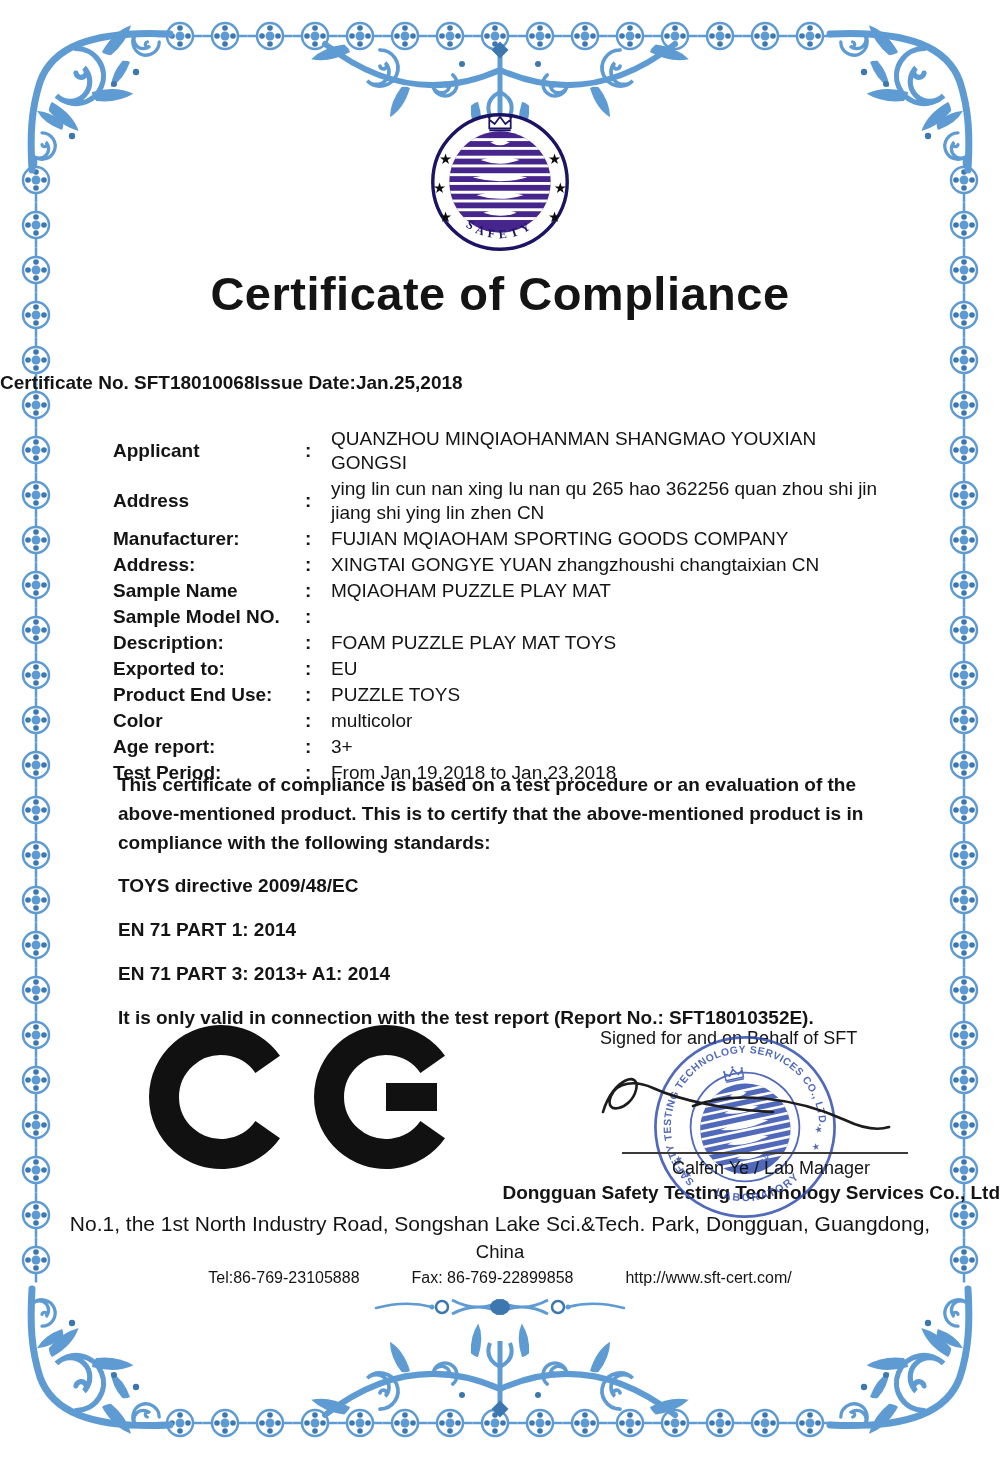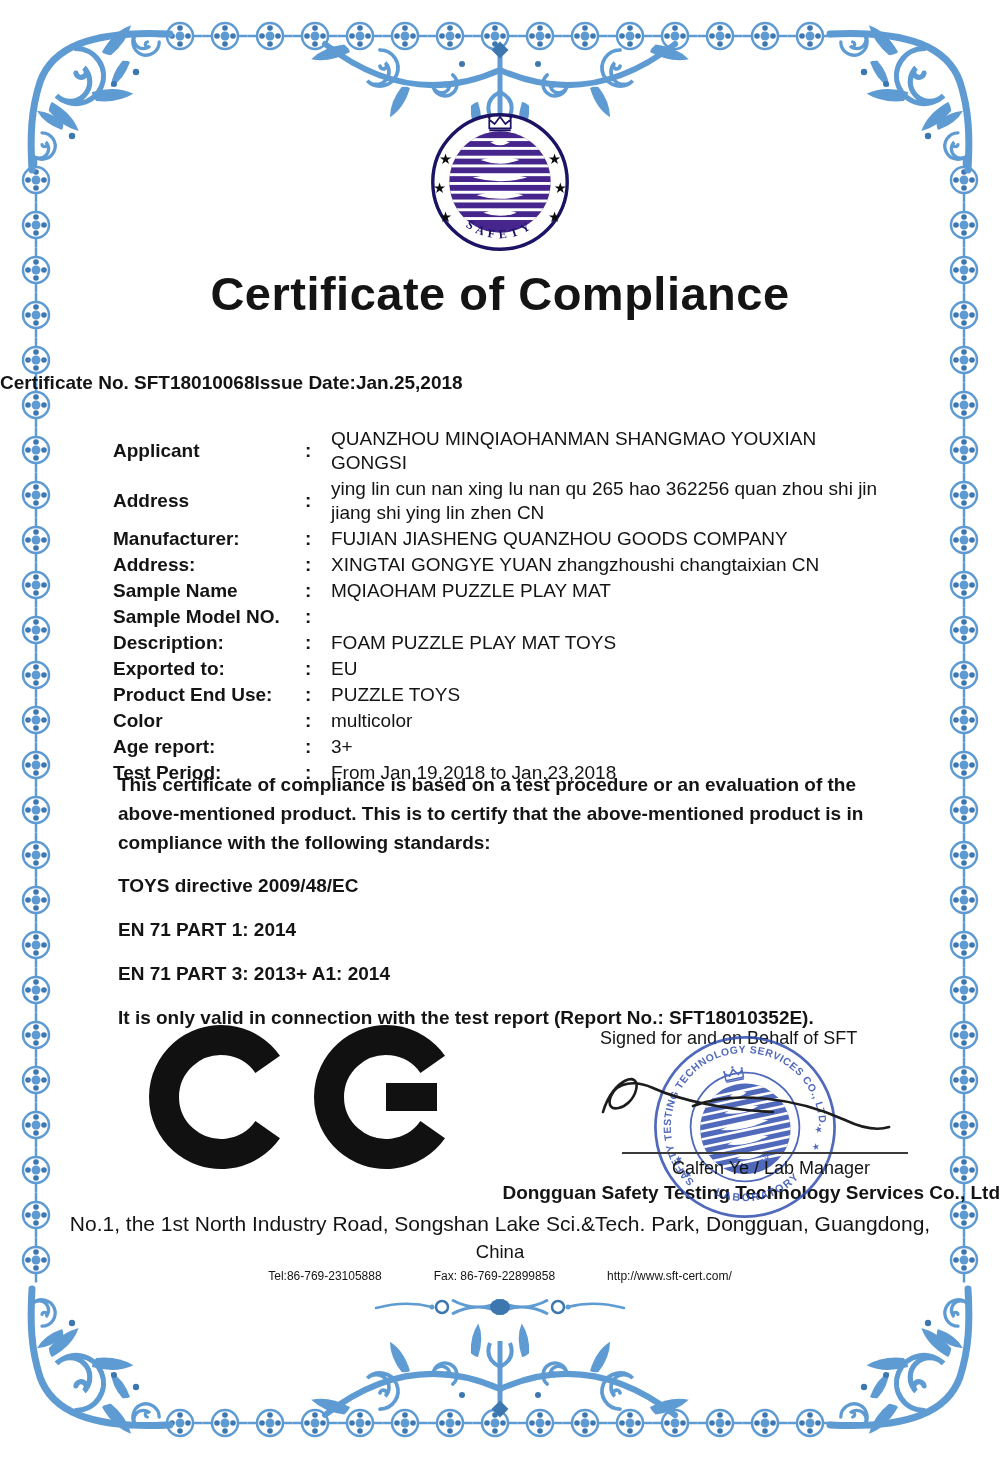--- a/index.html
+++ b/index.html
@@ -28,21 +28,21 @@
   #ce-wrap{left:143px;top:1020px;}
   #signedfor{left:600px;top:1028px;width:270px;font-size:18px;}
   #stamp-wrap{left:650px;top:1032px;z-index:2;}
   #sig-ink{left:575px;top:1050px;z-index:3;}
   #sig-line{left:622px;top:1152px;width:286px;border-top:2px solid #3a3a3a;z-index:3;}
   #signer{left:628px;top:1158px;width:286px;text-align:center;font-size:18px;z-index:3;}
 
   #company{left:0;top:1182px;width:100%;text-align:right;font-size:19px;font-weight:bold;}
   #addr1{left:0;top:1212px;width:100%;text-align:center;font-size:21px;}
   #addr2{left:0;top:1241px;width:100%;text-align:center;font-size:18.5px;}
-  #telrow{left:0;top:1269px;width:100%;display:flex;justify-content:center;gap:52px;font-size:12px;}
+  #telrow{left:0;top:1269px;width:100%;display:flex;justify-content:center;gap:52px;font-size:16px;}
   #divider-wrap{left:50%;top:1292px;transform:translateX(-50%);}
 </style>
 </head>
 <body>
 
 <div class="page">
 
   <svg id="border-deco" class="abs" width="1000" height="1459" viewBox="0 0 1000 1459">
     <defs>
       <g id="tile">
@@ -245,21 +245,21 @@
         <span class="f-value">QUANZHOU MINQIAOHANMAN SHANGMAO YOUXIAN GONGSI</span>
       </div>
       <div class="field-row">
         <span class="f-label">Address</span>
         <span class="f-colon">:</span>
         <span class="f-value">ying lin cun nan xing lu nan qu 265 hao 362256 quan zhou shi jin jiang shi ying lin zhen CN</span>
       </div>
       <div class="field-row">
         <span class="f-label">Manufacturer:</span>
         <span class="f-colon">:</span>
-        <span class="f-value">FUJIAN JIASHENG QUANZHOU GOODS COMPANY</span>
+        <span class="f-value">FUJIAN MQIAOHAM SPORTING GOODS COMPANY</span>
       </div>
       <div class="field-row">
         <span class="f-label">Address:</span>
         <span class="f-colon">:</span>
         <span class="f-value">XINGTAI GONGYE YUAN zhangzhoushi changtaixian CN</span>
       </div>
       <div class="field-row">
         <span class="f-label">Sample Name</span>
         <span class="f-colon">:</span>
         <span class="f-value">MQIAOHAM PUZZLE PLAY MAT</span>

